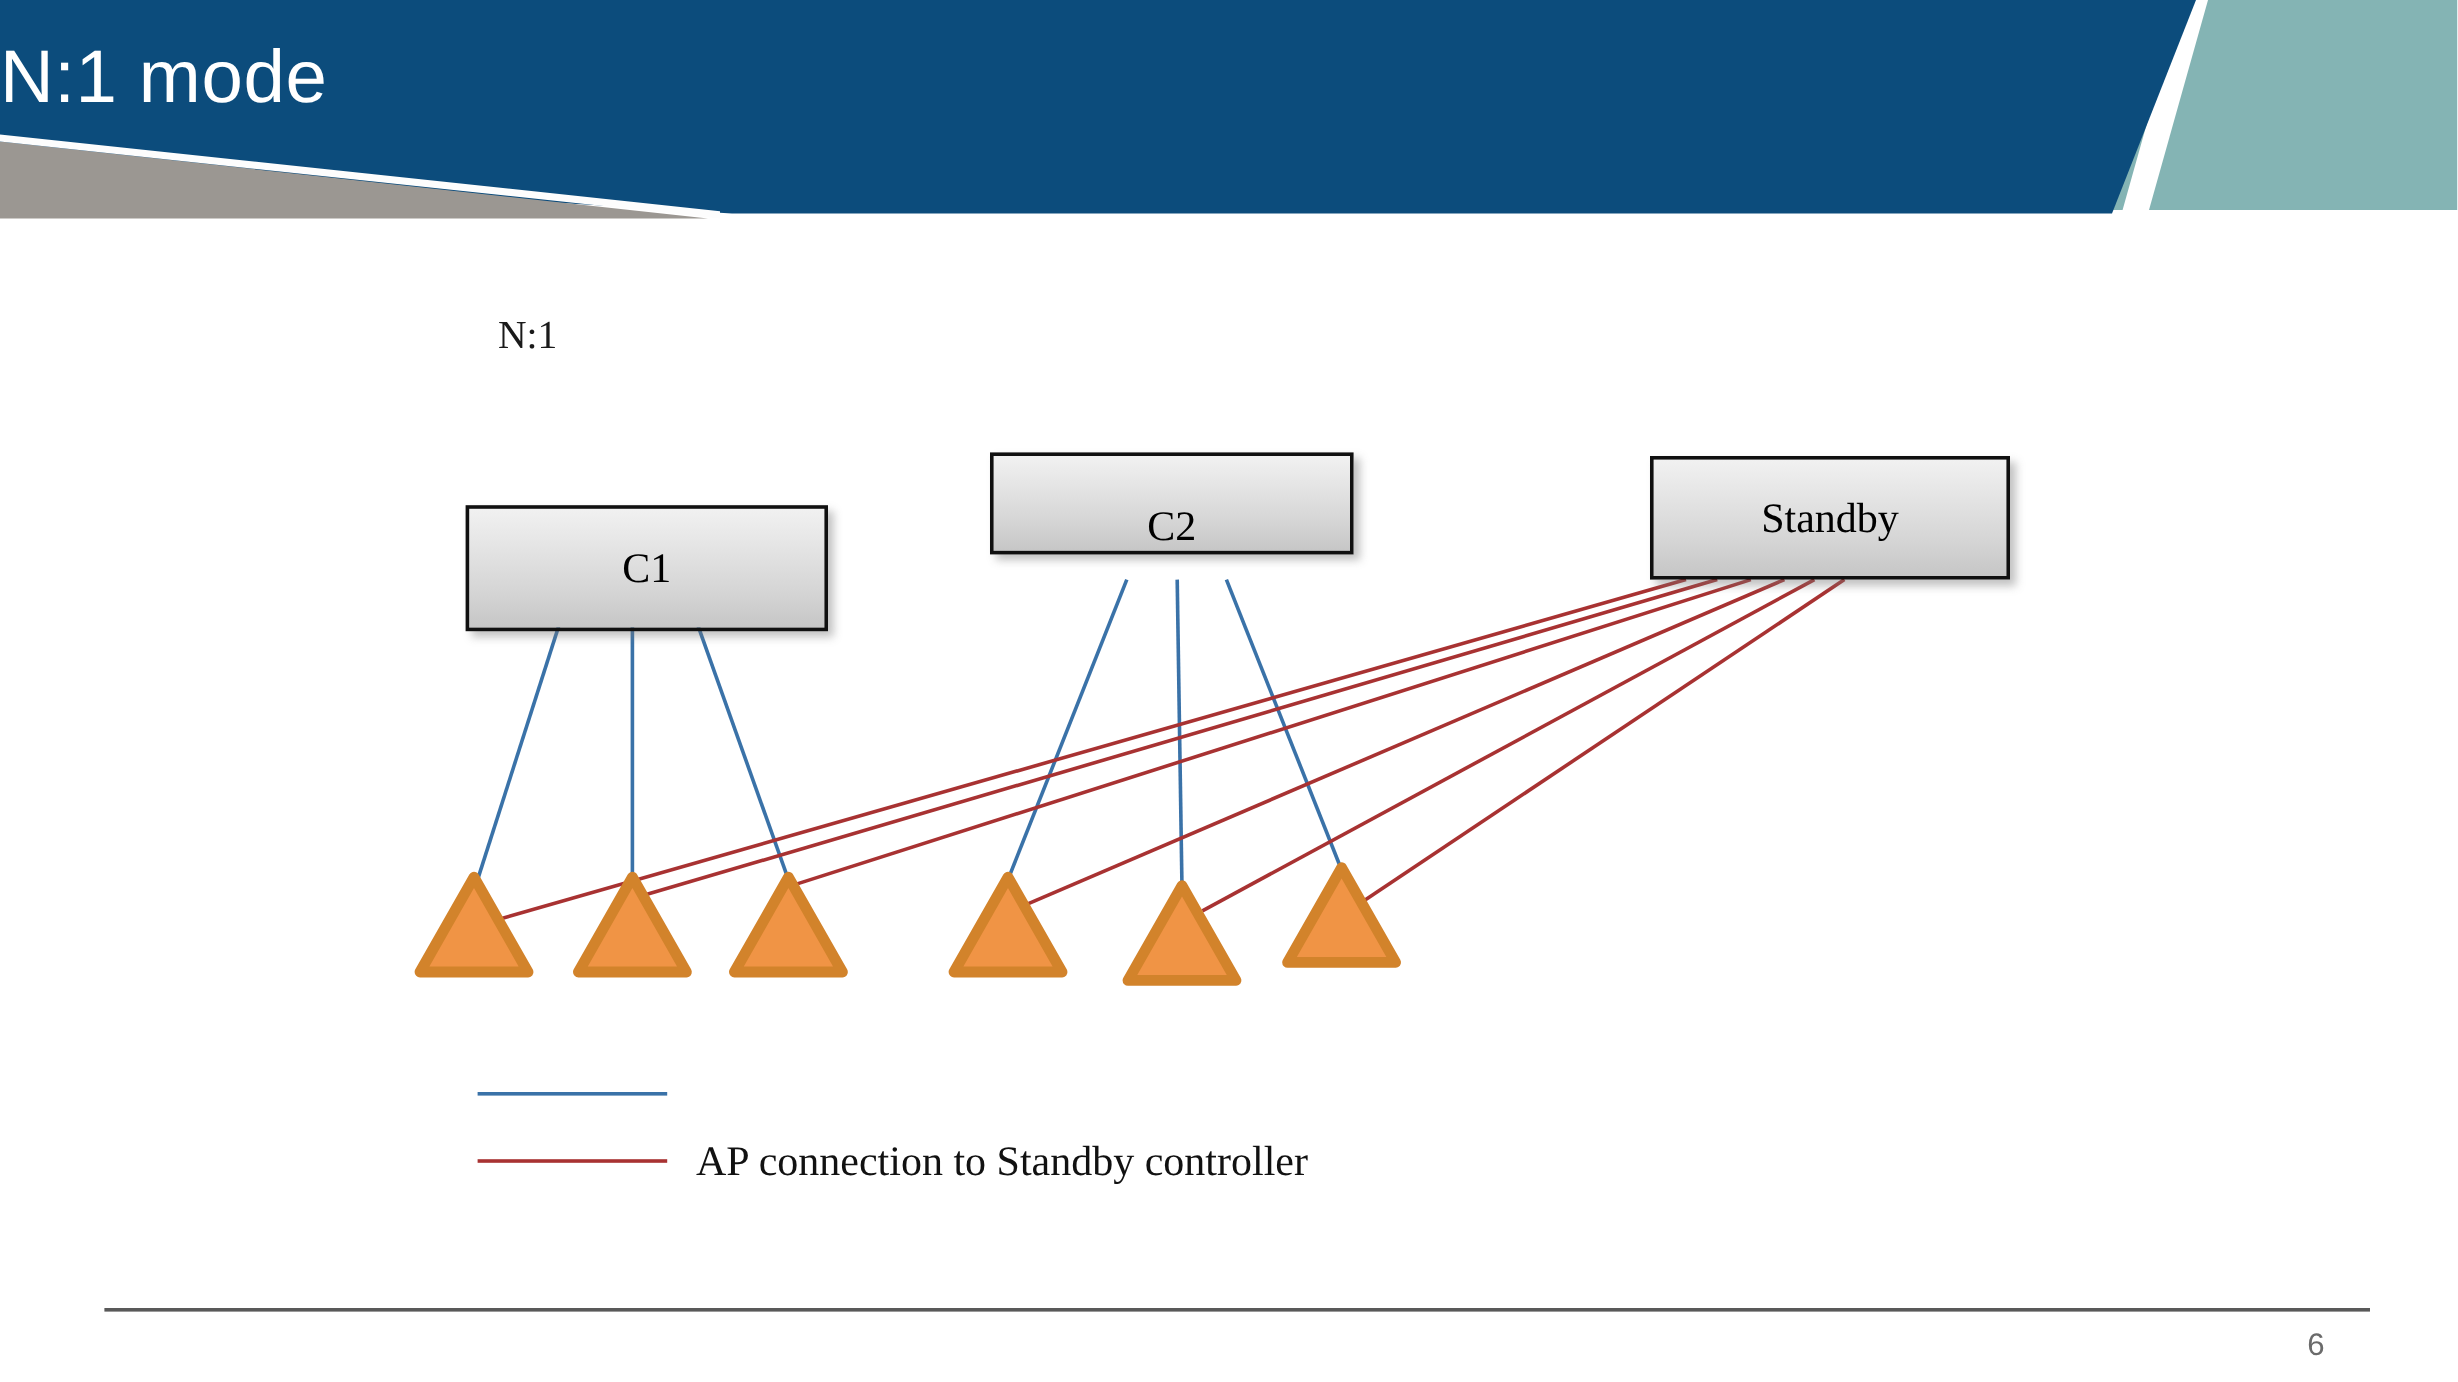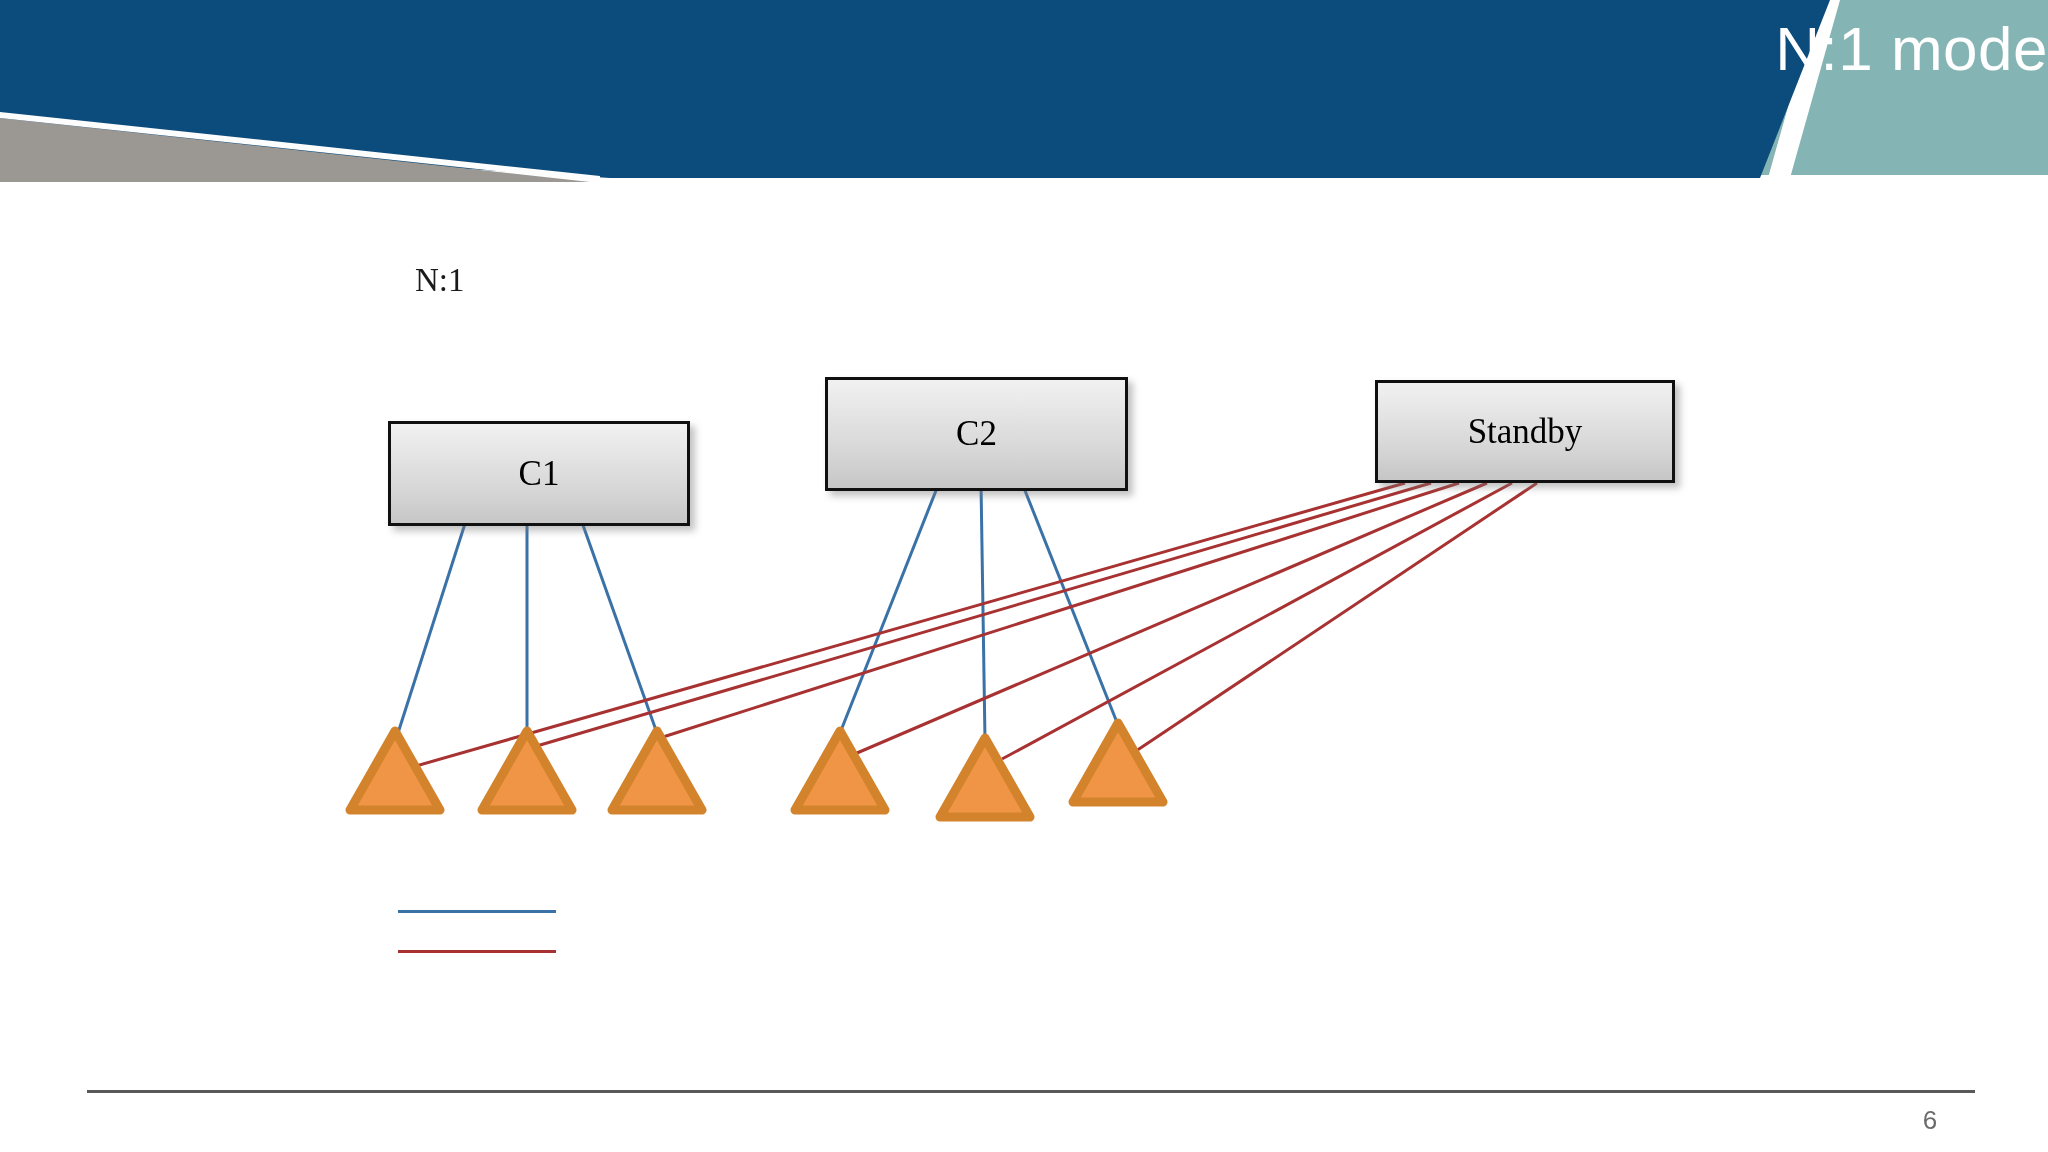--- a/index.html
+++ b/index.html
@@ -22,23 +22,23 @@
     left: 0; top: 0;
     width: 2048px;
     height: 196px;
     overflow: hidden;
   }
   #header-svg { display: block; }
 
   #slide-title {
     position: absolute;
     left: 0;
-    top: 16px;
-    width: 2048px;
-    text-align: right;
+    top: 32px;
+    width: 2048px;
+    text-align: left;
     color: #ffffff;
     font-family: "Liberation Sans", "DejaVu Sans", sans-serif;
     font-size: 62px;
     font-weight: 400;
     letter-spacing: 0.5px;
     line-height: 1.05;
     white-space: nowrap;
   }
 
   
@@ -170,34 +170,35 @@
           <polygon points="840,731 885,810 795,810" fill="#f09445" stroke="#d2832b" stroke-width="9" stroke-linejoin="round"></polygon>
           <polygon points="985,738 1030,817 940,817" fill="#f09445" stroke="#d2832b" stroke-width="9" stroke-linejoin="round"></polygon>
           <polygon points="1118,723 1163,802 1073,802" fill="#f09445" stroke="#d2832b" stroke-width="9" stroke-linejoin="round"></polygon>
         </g>
     </svg>
 
     <div id="boxes-layer">
         <div class="ctrl-box" style="left: 388px; top: 377px; width: 302px; height: 105px; margin-top: 44px;">
           <span>C1</span>
         </div>
-        <div class="ctrl-box" style="left: 825px; top: 377px; width: 303px; height: 114px;">
+        <div class="ctrl-box" style="left: 825px; top: 377px; width: 303px; height: 85px; align-items: flex-end;">
           <span>C2</span>
         </div>
         <div class="ctrl-box" style="left: 1375px; top: 380px; width: 300px; height: 103px;">
           <span>Standby</span>
         </div>
       </div>
 
     <div id="legend-layer">
         <div class="legend-row" style="left: 398px; top: 910px;">
           <span class="legend-swatch" style="border-top-color: rgb(58, 114, 168);"></span>
         </div>
         <div class="legend-row" style="left: 398px; top: 950px;">
           <span class="legend-swatch" style="border-top-color: rgb(168, 50, 50);"></span>
+          <span class="legend-label">AP connection to Standby controller</span>
         </div>
       </div>
   </div>
 
   <div id="footer-rule"></div>
   <div id="page-number">6</div>
 
 </div>
 
 </body></html>

